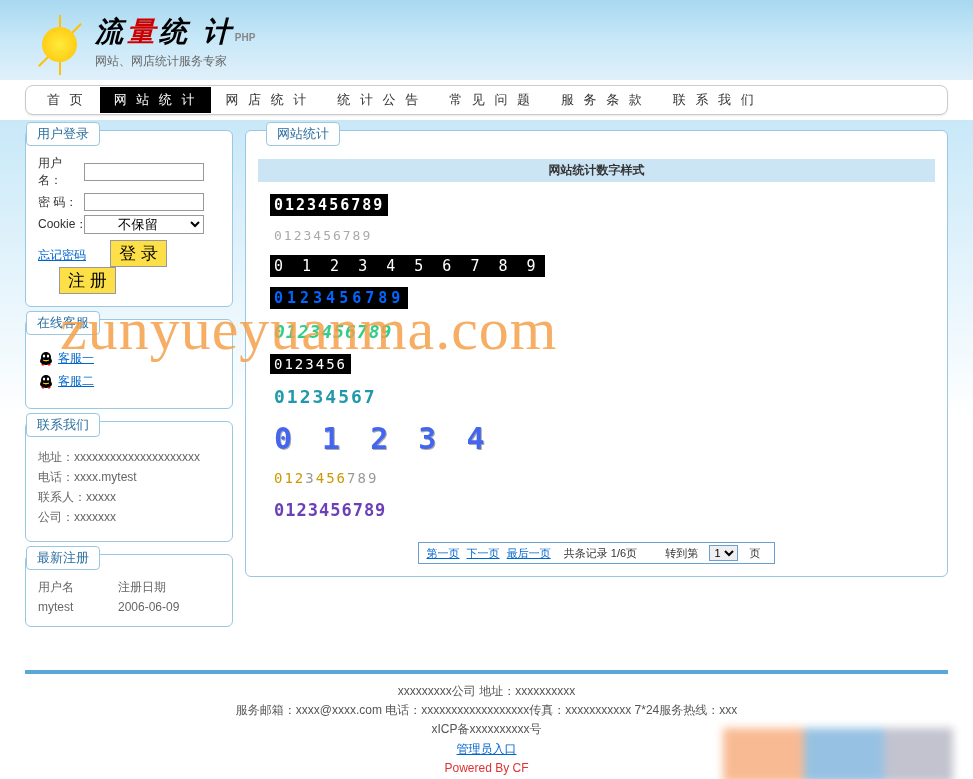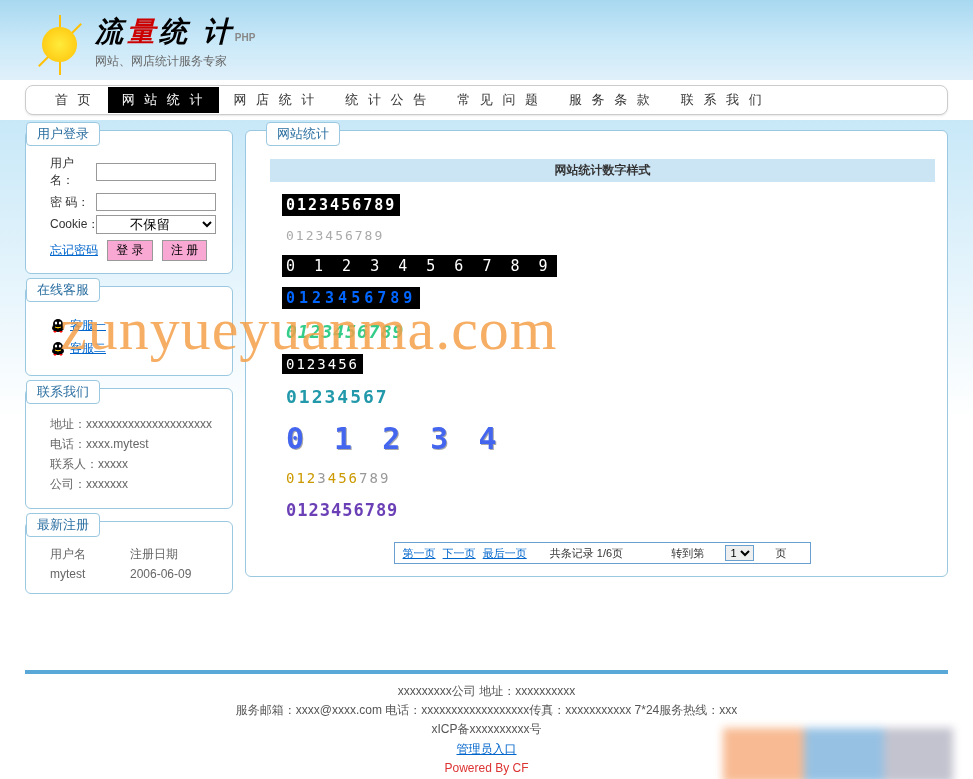--- a/index.html
+++ b/index.html
@@ -8,42 +8,42 @@
 .sun { width:60px; height:60px; position:absolute; left:30px; top:15px; }
 .sun-center { width:35px; height:35px; background:radial-gradient(circle,#ffeb3b,#ffc107); border-radius:50%; position:absolute; left:12px; top:12px; }
 .sun-rays { position:absolute; width:60px; height:60px; }
 .sun-rays::before, .sun-rays::after { content:''; position:absolute; left:50%; top:50%; width:2px; height:60px; background:#ffc107; transform-origin:center; transform:translate(-50%,-50%) rotate(0deg); }
 .sun-rays::after { transform:translate(-50%,-50%) rotate(45deg); }
 .logo-text { font-size:28px; font-weight:bold; color:#000; margin-left:75px; padding-top:8px; font-style:italic; letter-spacing:4px; }
 .logo-text .red { color:#c00; }
 .logo-text .php { font-size:10px; color:#888; font-style:normal; letter-spacing:0; }
 .tagline { margin-left:75px; font-size:12px; color:#666; margin-top:2px; }
 
-.navbar { background:#fff; border:1px solid #ccc; border-radius:8px; margin:5px 25px; height:30px; display:flex; align-items:center; padding:0 15px; box-shadow:0 1px 2px rgba(0,0,0,.1); }
+.navbar { background:#fff; border:1px solid #ccc; border-radius:8px; margin:5px 25px; height:30px; display:flex; align-items:center; padding:0 7px; box-shadow:0 1px 2px rgba(0,0,0,.1); }
 .nav-item { padding:4px 14px; color:#333; letter-spacing:3px; font-size:13px; }
 .nav-item.active { background:#000; color:#fff; }
 .body-bg { background:linear-gradient(to bottom,#c8e8f8 0%,#fff 300px); padding:10px 25px 20px 25px; min-height:540px; position:relative; }
 
 .layout { display:flex; gap:12px; }
 .sidebar { width:208px; flex-shrink:0; }
 .main { flex:1; }
 
 .panel { background:#fff; border:1px solid #9ac8e0; border-radius:6px; margin-bottom:12px; padding:0; }
 .panel-title { display:inline-block; background:#fff; color:#2a6ea0; font-size:13px; padding:2px 10px; border:1px solid #9ac8e0; border-radius:4px; margin-left:0; margin-top:-1px; position:relative; top:-8px; }
-.panel-body { padding:5px 12px 12px 24px; margin-top:-4px; }
+.panel-body { padding:5px 12px 12px 12px; margin-top:-4px; }
 
 .panel-title.main-title { margin-left:20px; }
 
 .form-row { margin-bottom:4px; display:flex; align-items:center; }
 .form-row label { width:46px; color:#333; }
 .form-row input[type=text],.form-row input[type=password] { width:120px; border:1px solid #999; height:18px; }
 .form-row select { width:120px; border:1px solid #999; height:19px; background:#fff;text-align:center; }
 .login-actions { margin-top:6px; }
 .login-actions a { color:#0066cc; }
-.btn { background:#f9a8d4; border:1px solid #999; padding:1px 8px; font-size:12px; margin-left:6px; }
+.btn { background:#fde047; border:1px solid #999; padding:1px 8px; font-size:17px; margin-left:21px; }
 
 .cs-list div { margin:6px 0; display:flex; align-items:center; }
 .qq-icon { width:16px; height:16px; display:inline-block; margin-right:4px; position:relative; }
 .qq-icon svg { width:16px; height:16px; }
 .cs-link { color:#0066cc; }
 
 .contact-row { color:#666; margin:3px 0; }
 
 .reg-header { color:#666; margin-bottom:4px; display:flex; }
 .reg-header span, .reg-row span { display:inline-block; }
@@ -64,21 +64,21 @@
 .style7 { color:#29a; font-weight:bold; font-size:18px; letter-spacing:2px; }
 .style8 { color:#46e; font-weight:bold; font-size:30px; letter-spacing:6px; text-shadow:1px 1px 0 #aaa; }
 .style9 { font-size:14px; letter-spacing:2px; }
 .style9 .gold { color:#c90; }
 .style9 .grey { color:#999; }
 .style10 { color:#6b3fb5; font-size:17px; font-weight:bold; letter-spacing:1px; }
 
 .pager-box { border:1px solid #6aa0d0; display:inline-block; padding:2px 6px; font-size:11px; }
 .pager-wrap { text-align:center; margin-top:20px; }
 .pager-box a { color:#0066cc; margin:0 2px; }
-.pager-box span.txt { color:#333; margin:0 18px; }
+.pager-box span.txt { color:#333; margin:0 8px; }
 .pager-box select { border:1px solid #6aa0d0; font-size:11px; }
 
 .watermark { position:absolute; left:60px; top:175px; font-size:60px; color:#f5a04a; letter-spacing:1px; pointer-events:none; z-index:10; font-family:Liberation Serif, serif; opacity:.85; }
 
 .footer-hr { height:4px; background:#5aa8d8; margin:10px 25px 8px 25px; }
 .footer { text-align:center; color:#555; font-size:12px; line-height:1.6; padding-bottom:15px; position:relative; overflow:hidden; }
 .footer a { color:#0066cc; }
 .footer .powered { color:#d33; }
 .footer-blur { position:absolute; right:20px; bottom:10px; width:230px; height:55px; background:linear-gradient(90deg,#f59e66 0%,#f59e66 35%,#6ba8d8 35%,#6ba8d8 70%,#aab 70%); filter:blur(4px); opacity:.7; }
 </style>

